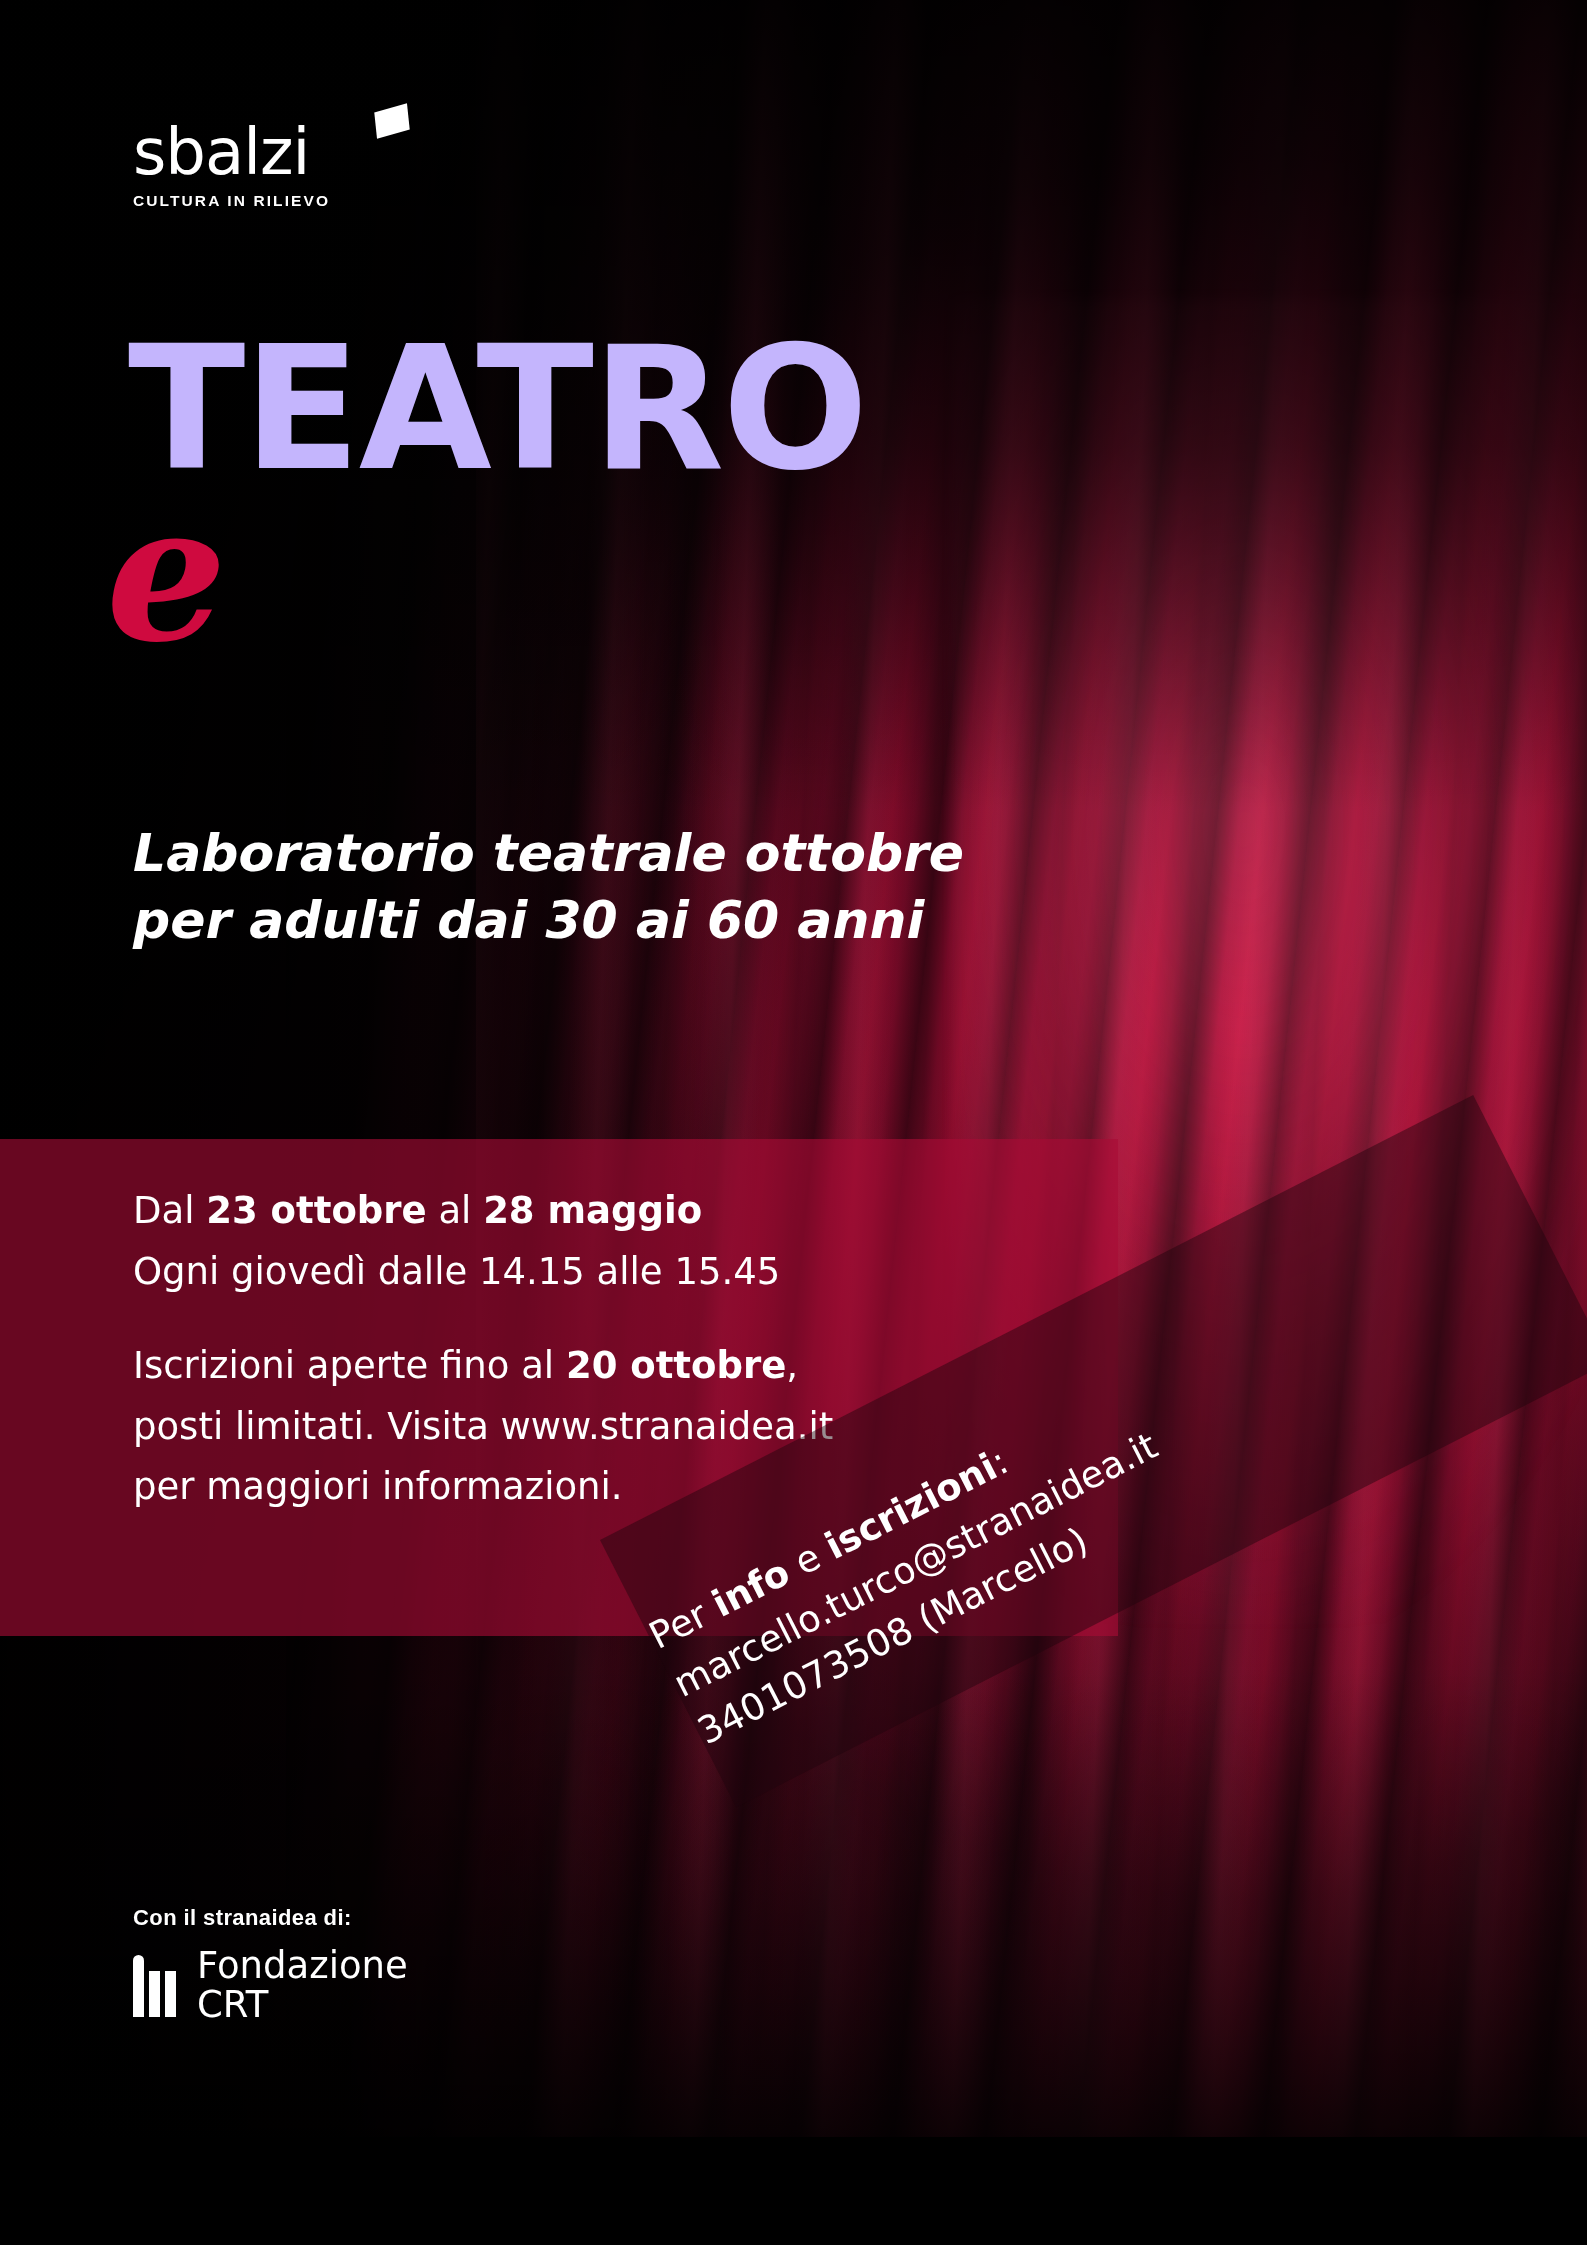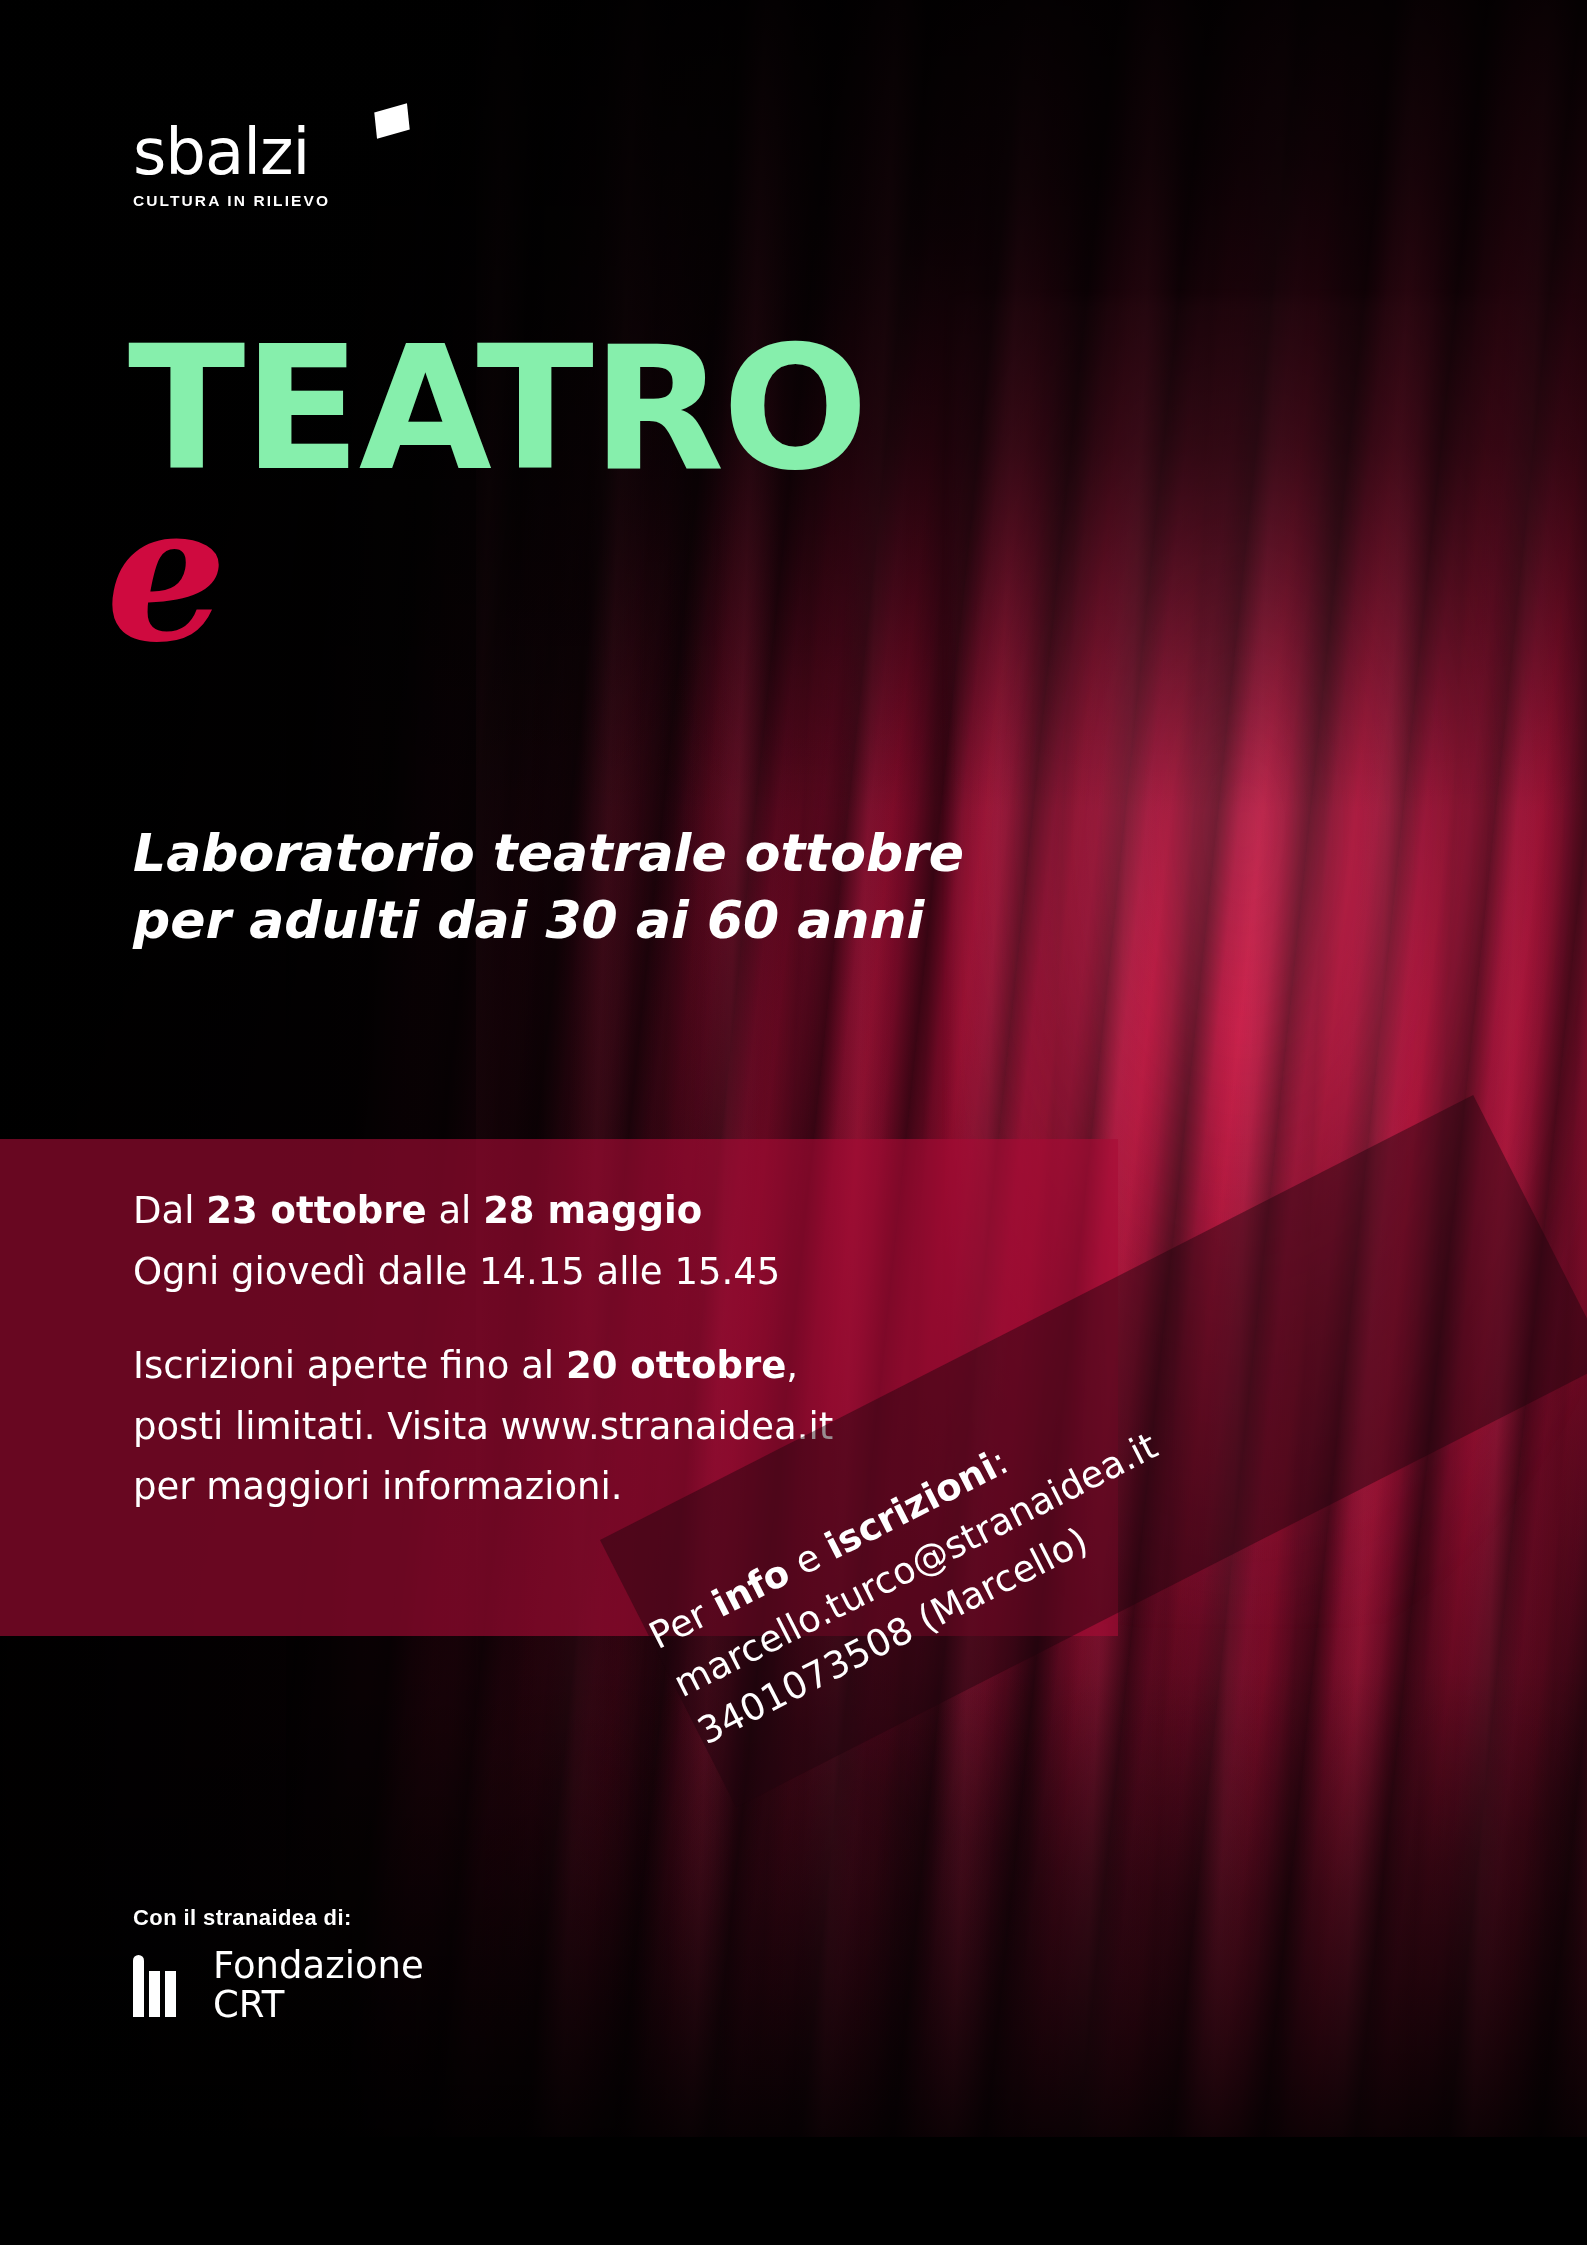--- a/index.html
+++ b/index.html
@@ -127,21 +127,21 @@
     left: 128px;
     top: 330px;
     width: 1100px;
   }
   .t-line1 {
     font-family: "DejaVu Sans", sans-serif;
     font-weight: 700;
     font-size: 172px;
     line-height: 0.92;
     letter-spacing: -2px;
-    color: #86efac;
+    color: #c4b5fd;
   }
   .t-line2wrap {
     position: relative;
     margin-top: 6px;
     height: 160px;
   }
   .t-e {
     position: absolute;
     left: -22px;
     top: -16px;
@@ -236,21 +236,21 @@
   .footer-label {
     font-size: 22px;
     font-weight: 700;
     letter-spacing: 0.4px;
     color: #ffffff;
     margin-bottom: 16px;
   }
   .crt {
     display: flex;
     align-items: center;
-    gap: 28px;
+    gap: 12px;
   }
   .crt-mark {
     position: relative;
     width: 52px;
     height: 62px;
     display: flex;
     align-items: flex-end;
     gap: 5px;
   }
   .crt-mark .col {

